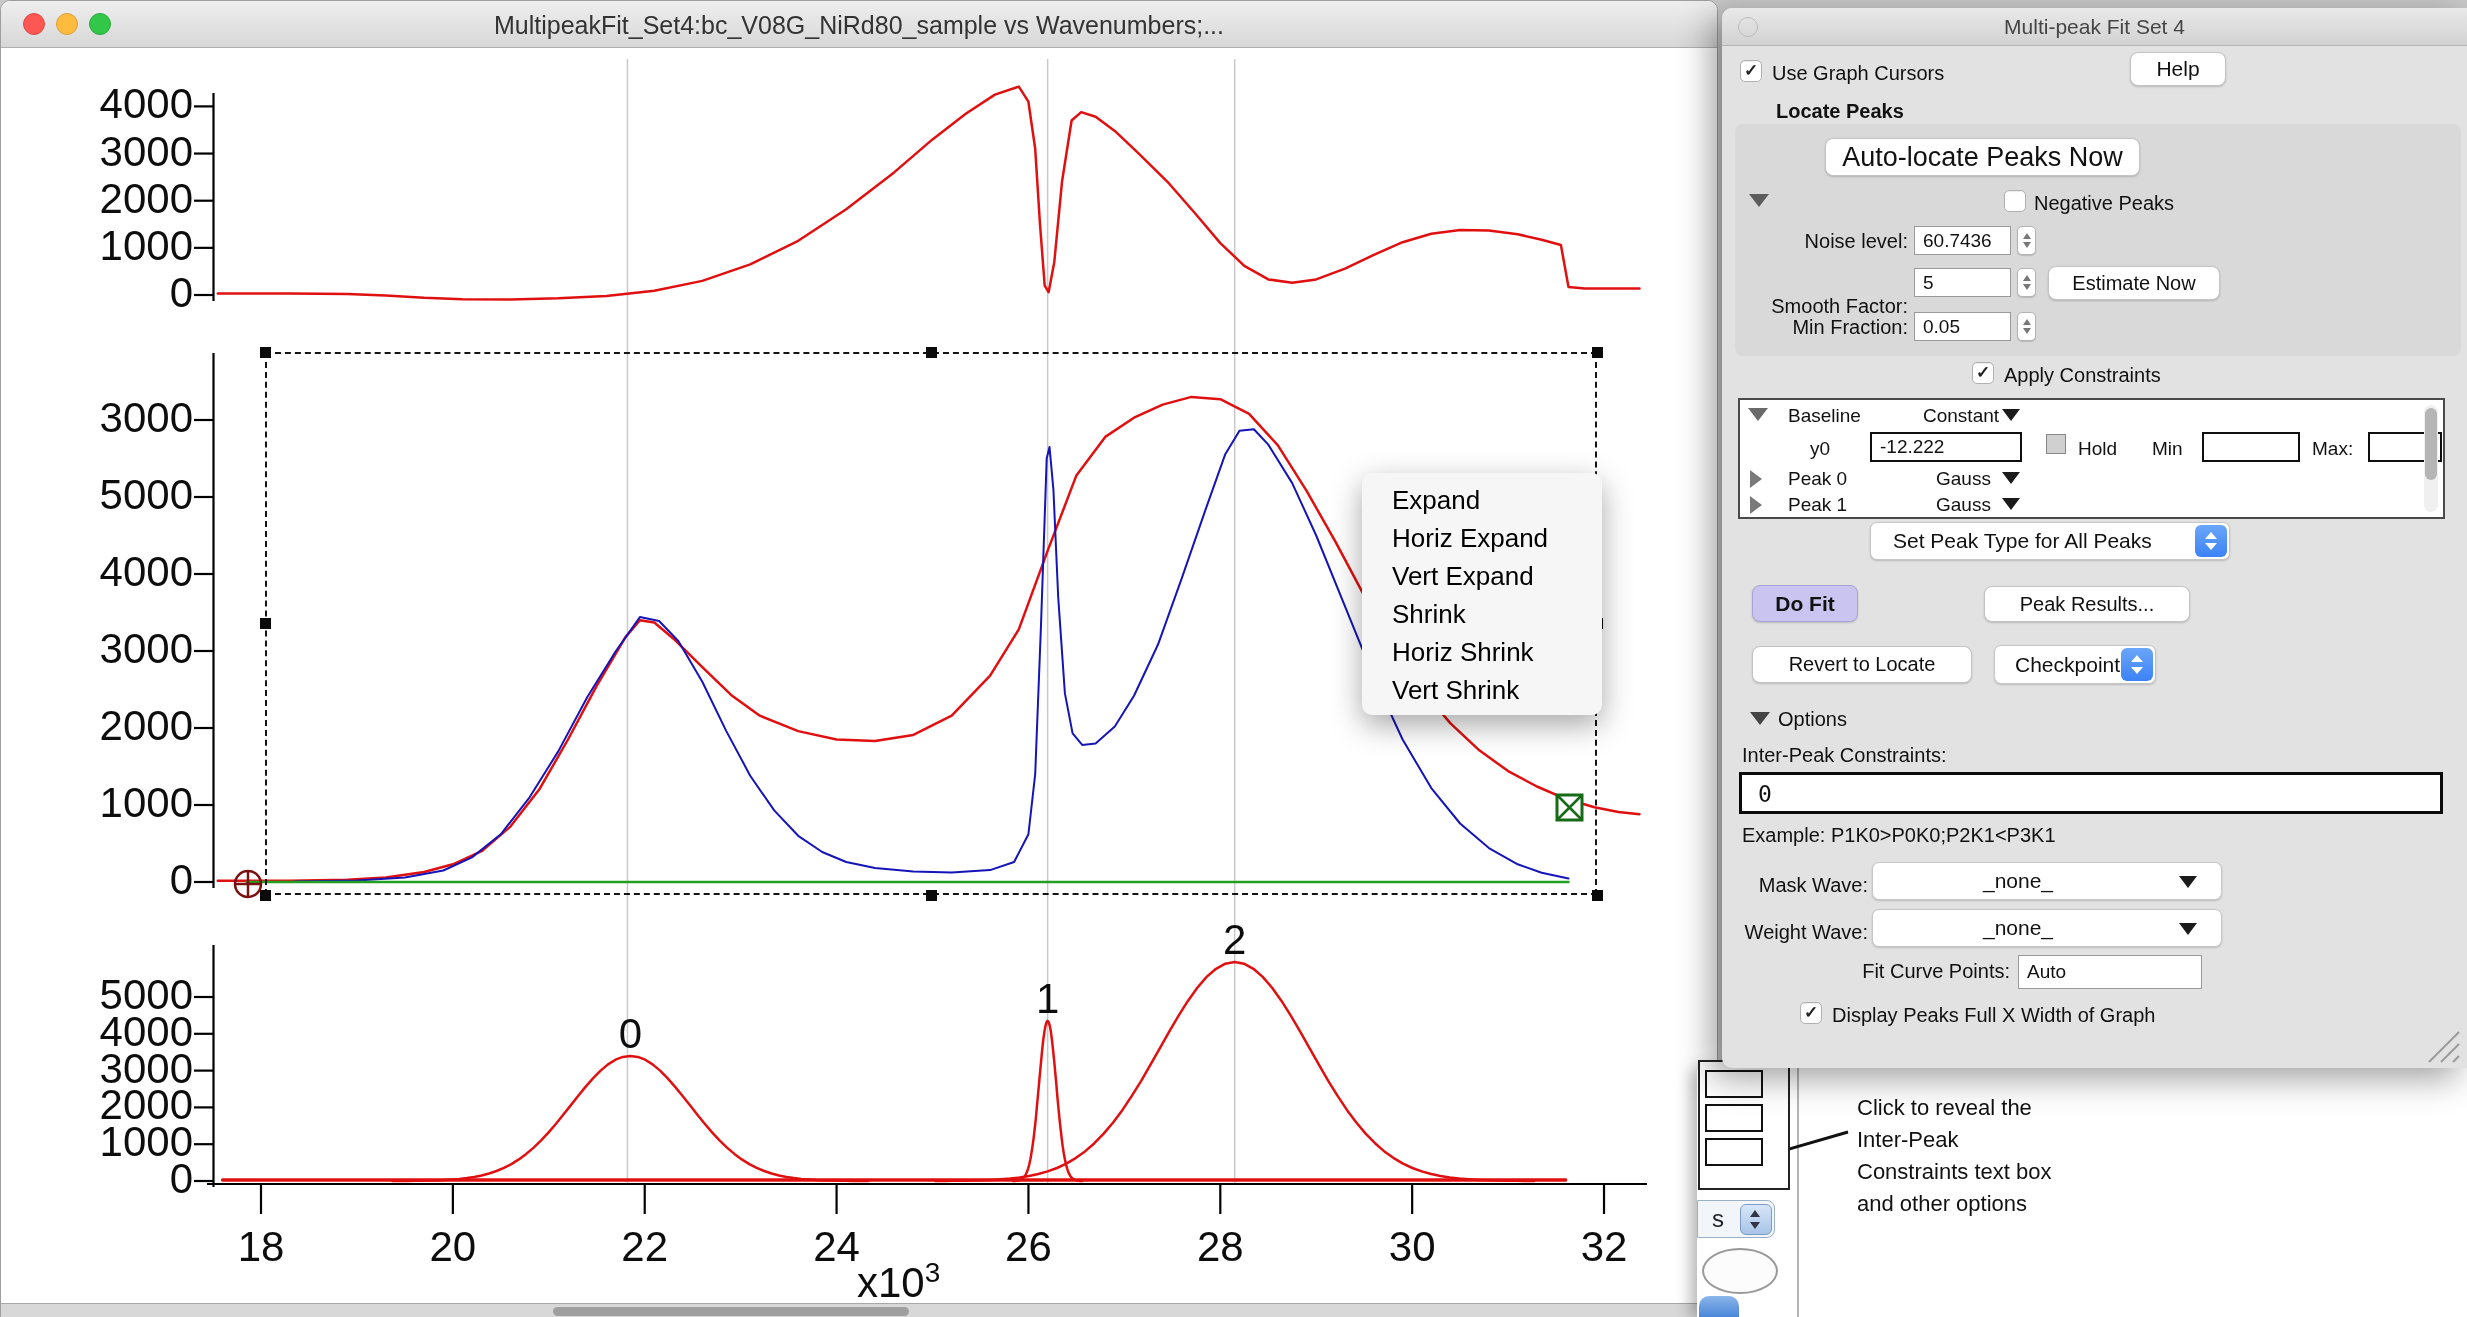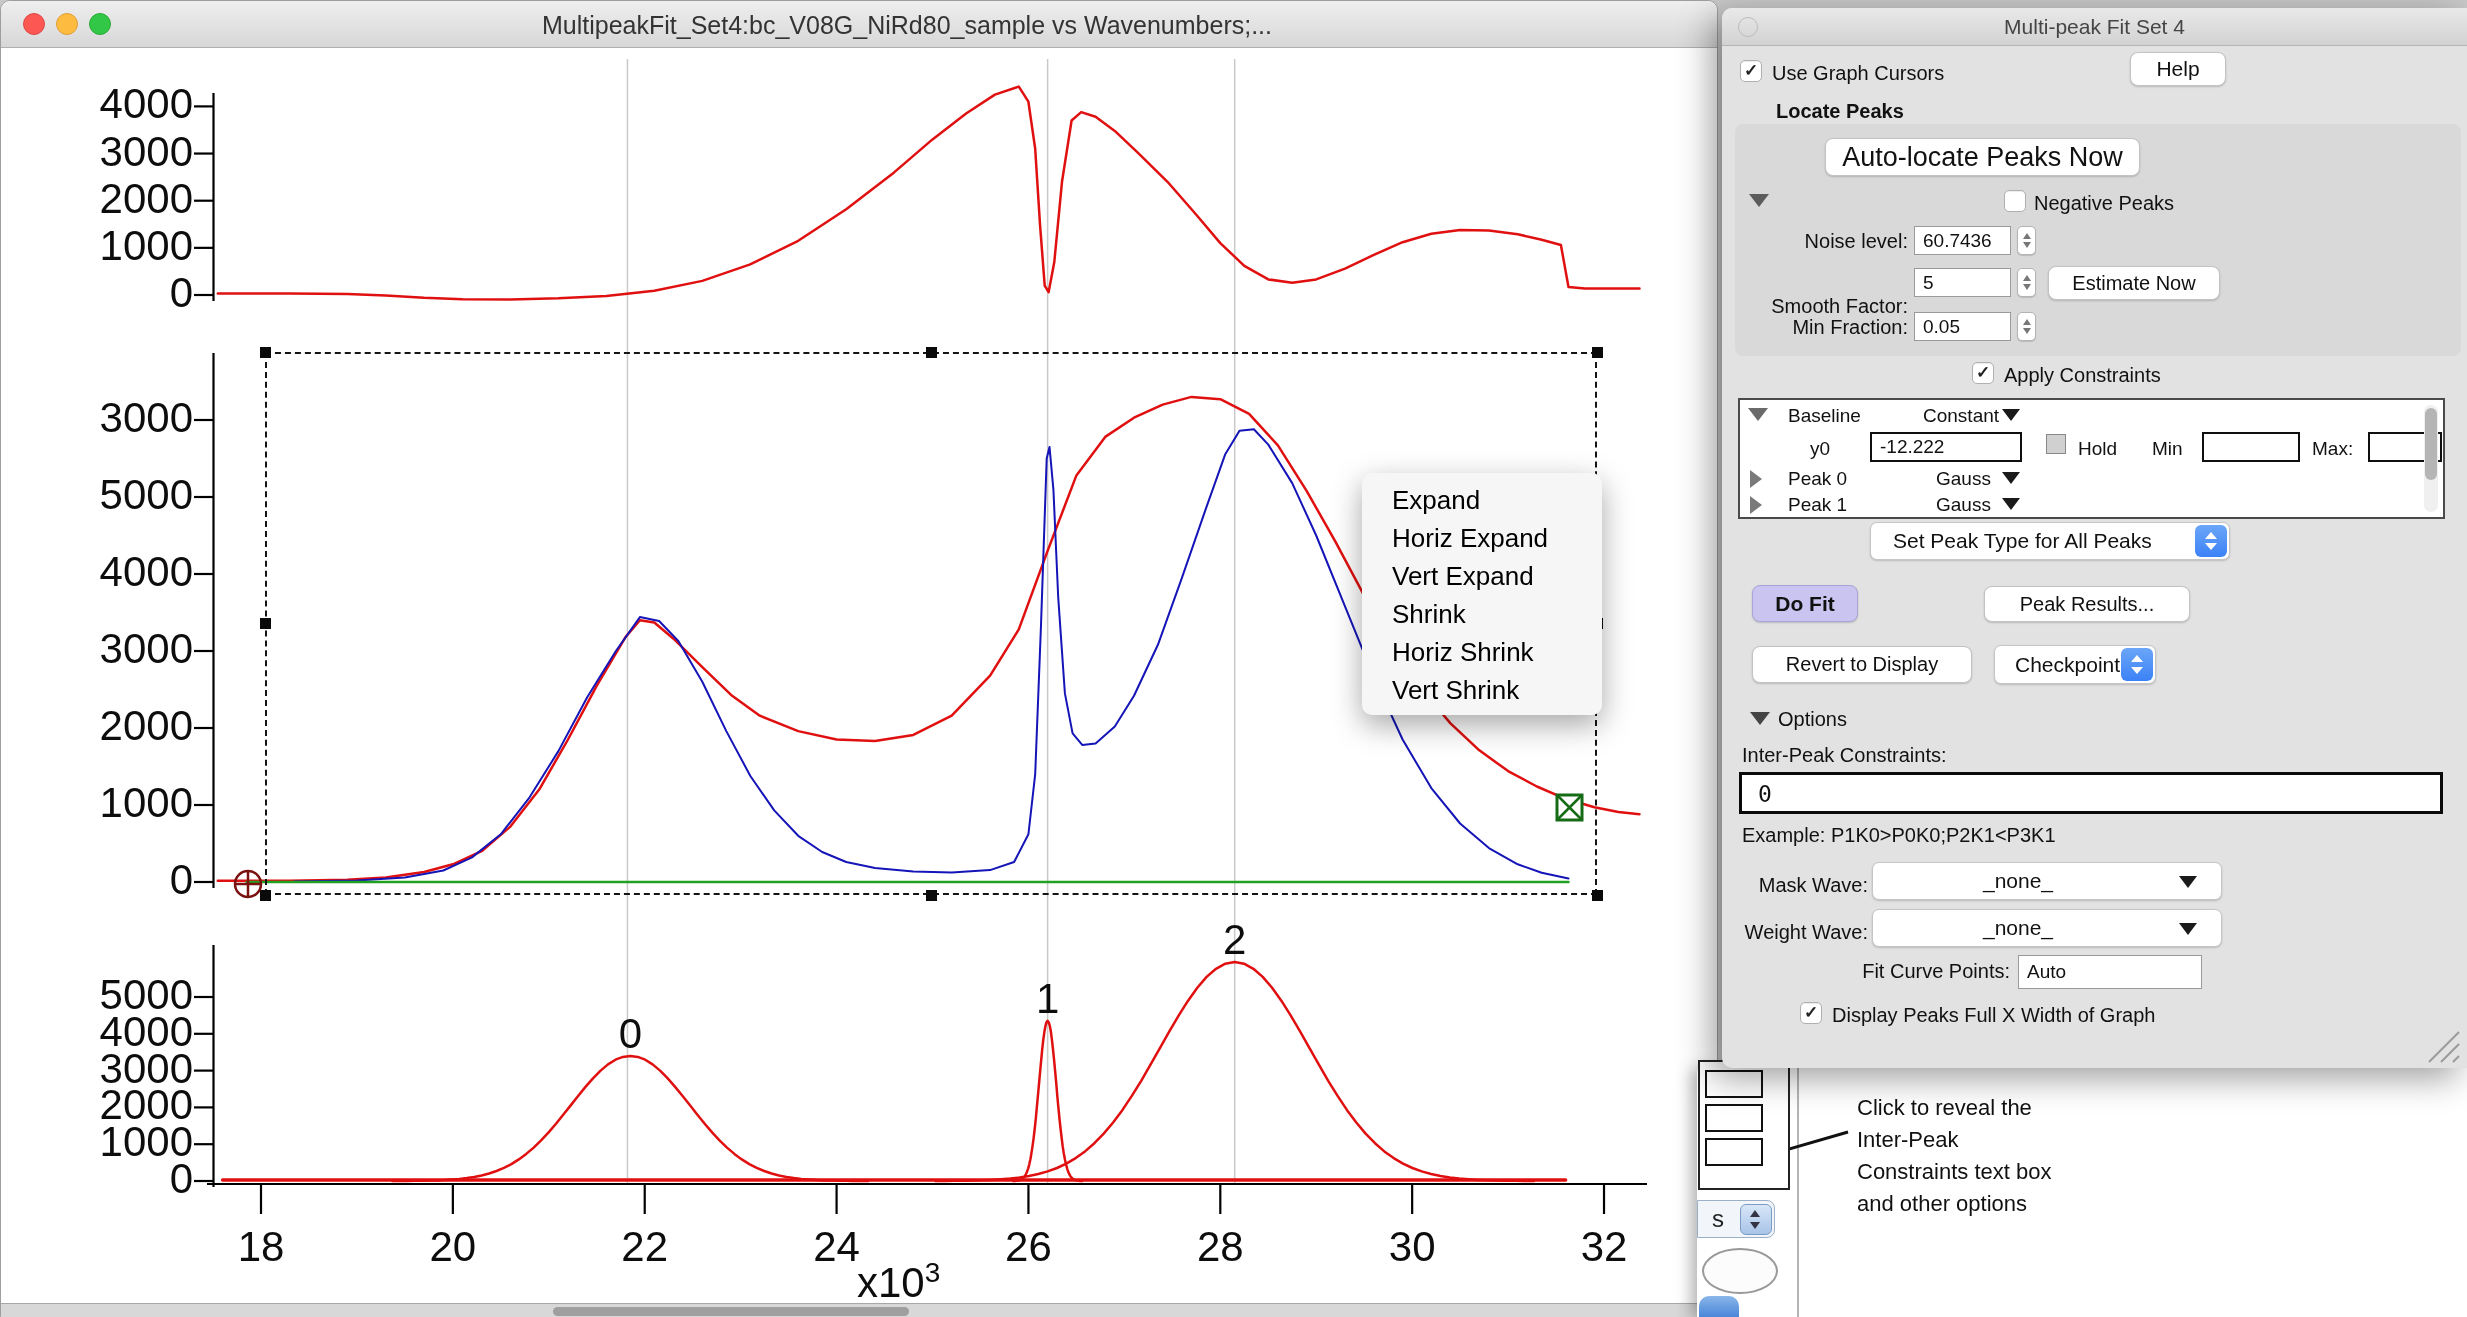--- a/index.html
+++ b/index.html
@@ -5,21 +5,21 @@
   * { margin:0; padding:0; box-sizing:border-box; }
   html,body { width:2467px; height:1317px; overflow:hidden; background:#c8c8c8;
     font-family:"Liberation Sans", sans-serif; }
   .abs { position:absolute; }
 
   
   #graph-window { left:0; top:0; width:1718px; height:1317px; background:#fff;
     border:1px solid #9e9e9e; border-radius:10px 10px 0 0; z-index:1; }
   #graph-titlebar { left:0; top:0; width:100%; height:47px;
     background:linear-gradient(#eeeeee,#d7d7d7); border-bottom:1px solid #b0b0b0;
-    border-radius:10px 10px 0 0;padding-left:48px; }
+    border-radius:10px 10px 0 0; }
   #graph-title { width:100%; top:10px; text-align:center; font-size:25px; color:#333; }
   .tl { top:12px; width:22px; height:22px; border-radius:50%; }
   #tl-close { left:22px; background:#fc5753; border:1px solid #df4744; }
   #tl-min   { left:55px; background:#fdbc40; border:1px solid #de9f34; }
   #tl-zoom  { left:88px; background:#33c748; border:1px solid #27aa35; }
 
   #plot-svg { left:0; top:0; }
   .axis-label { position:absolute; font-size:42px; color:#0d0d0d; }
   .y-lab { text-align:right; }
   .x-lab { text-align:center; }
@@ -324,21 +324,21 @@
     <div class="abs" style="left:22px;top:6px;font-size:21px;">Set Peak Type for All Peaks</div>
     <div class="popup-cap">
       <div class="chev up"></div>
         <div class="chev dn"></div>
     </div>
   </div>
 
   <div id="do-fit-btn" class="abs btn" style="left:30px;top:577px;width:106px;height:37px;line-height:35px;font-size:21px;">Do Fit</div>
   <div class="abs btn" style="left:262px;top:578px;width:206px;height:36px;line-height:34px;font-size:20px;">Peak Results...</div>
 
-  <div class="abs btn" style="left:30px;top:638px;width:220px;height:37px;line-height:35px;font-size:20px;">Revert to Display</div>
+  <div class="abs btn" style="left:30px;top:638px;width:220px;height:37px;line-height:35px;font-size:20px;">Revert to Locate</div>
   <div class="abs popup" style="left:272px;top:637px;width:162px;height:39px;">
     <div class="abs" style="left:20px;top:7px;font-size:21px;">Checkpoint</div>
     <div class="popup-cap">
       <div class="chev up"></div>
         <div class="chev dn"></div>
     </div>
   </div>
 
   <div class="abs tri-down" style="left:28px;top:704px;border-top-color:#444;"></div>
   <div class="abs" style="left:56px;top:700px;">Options</div>

